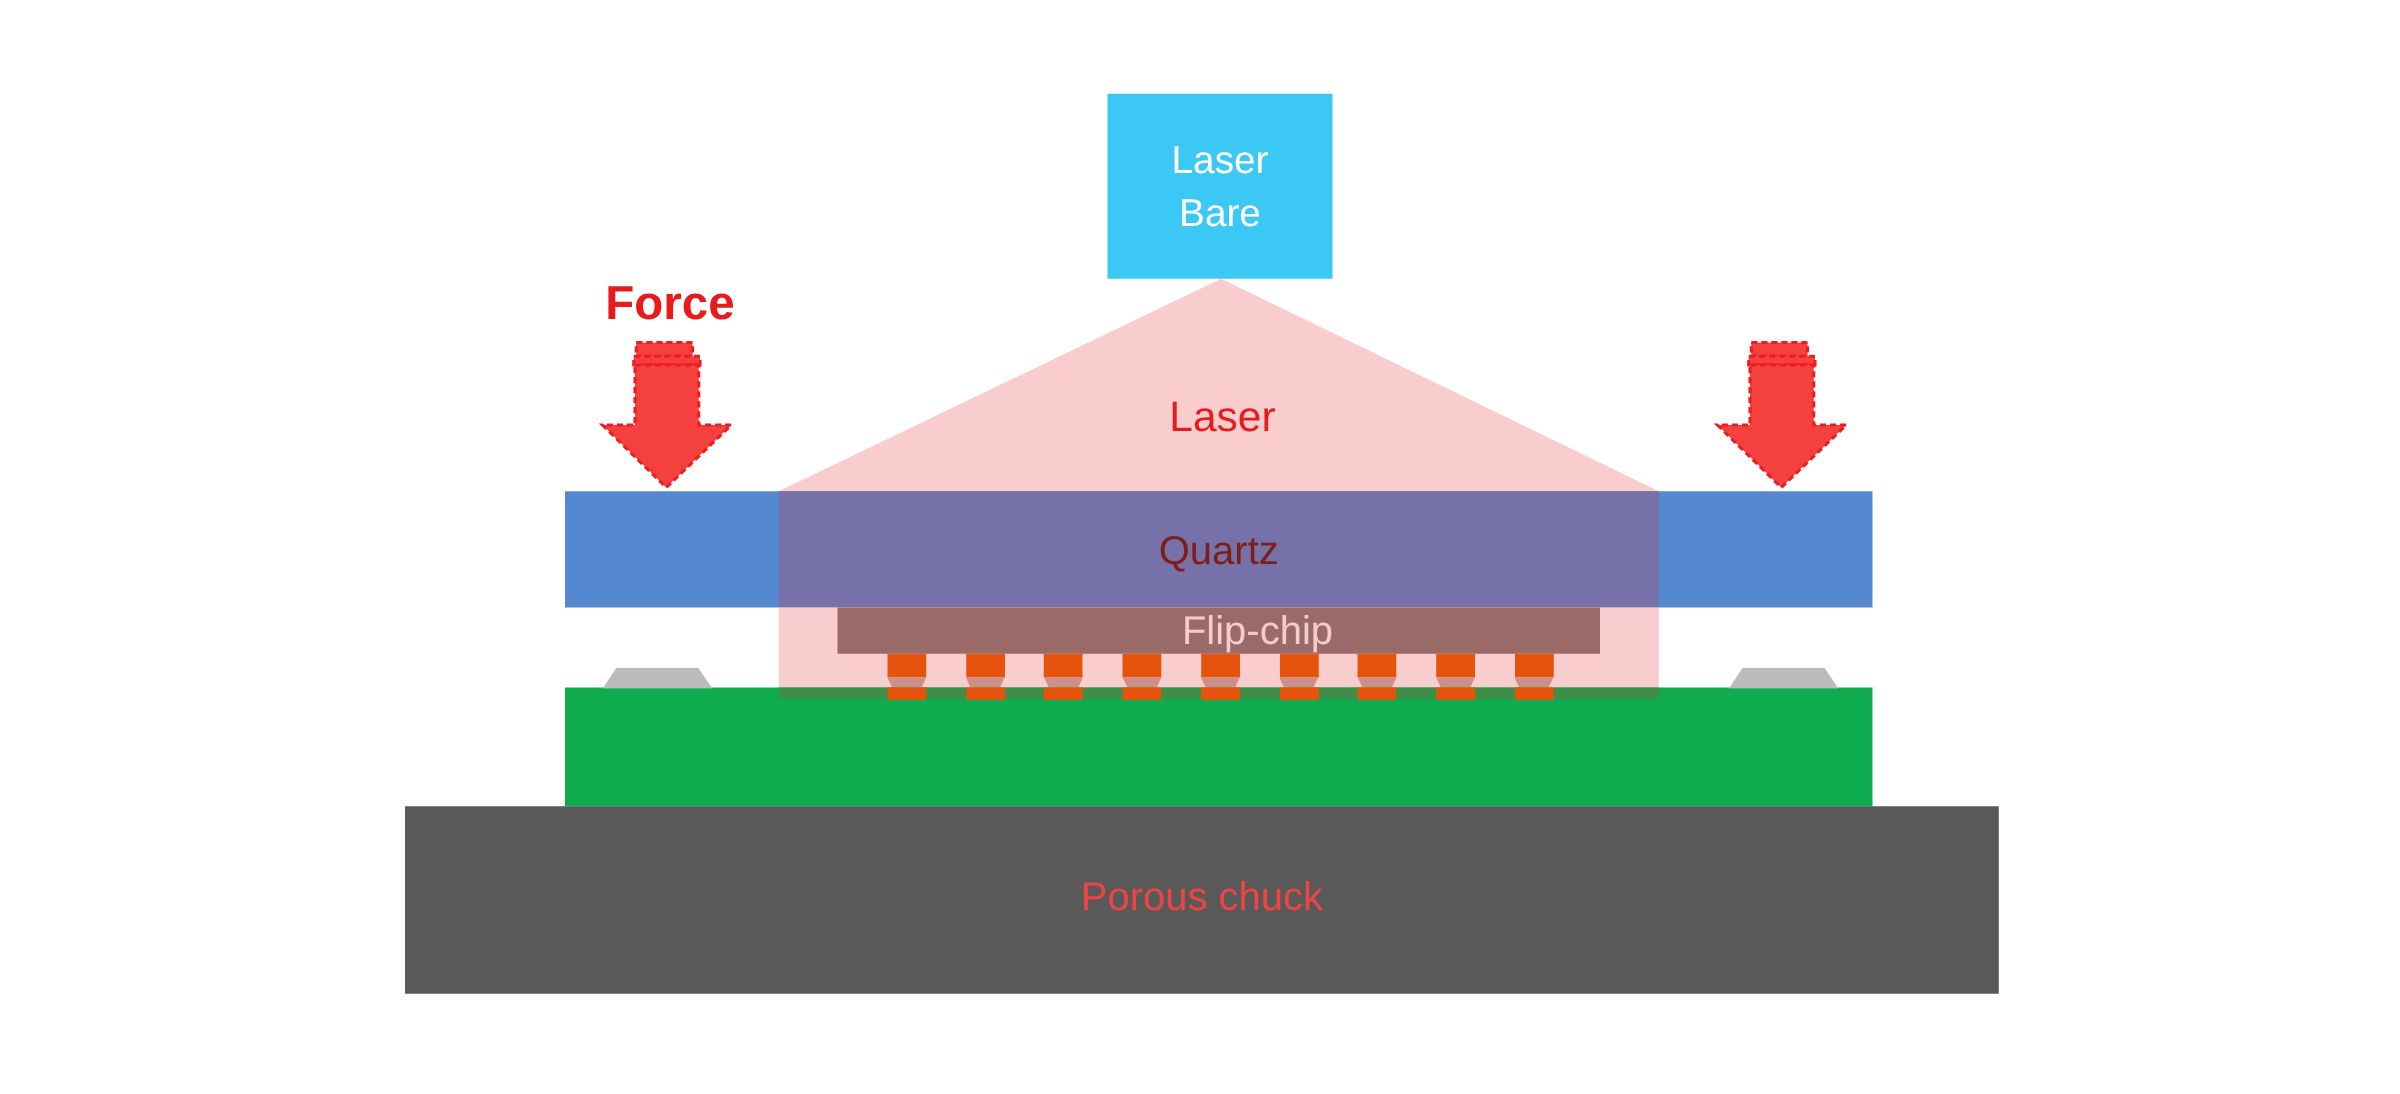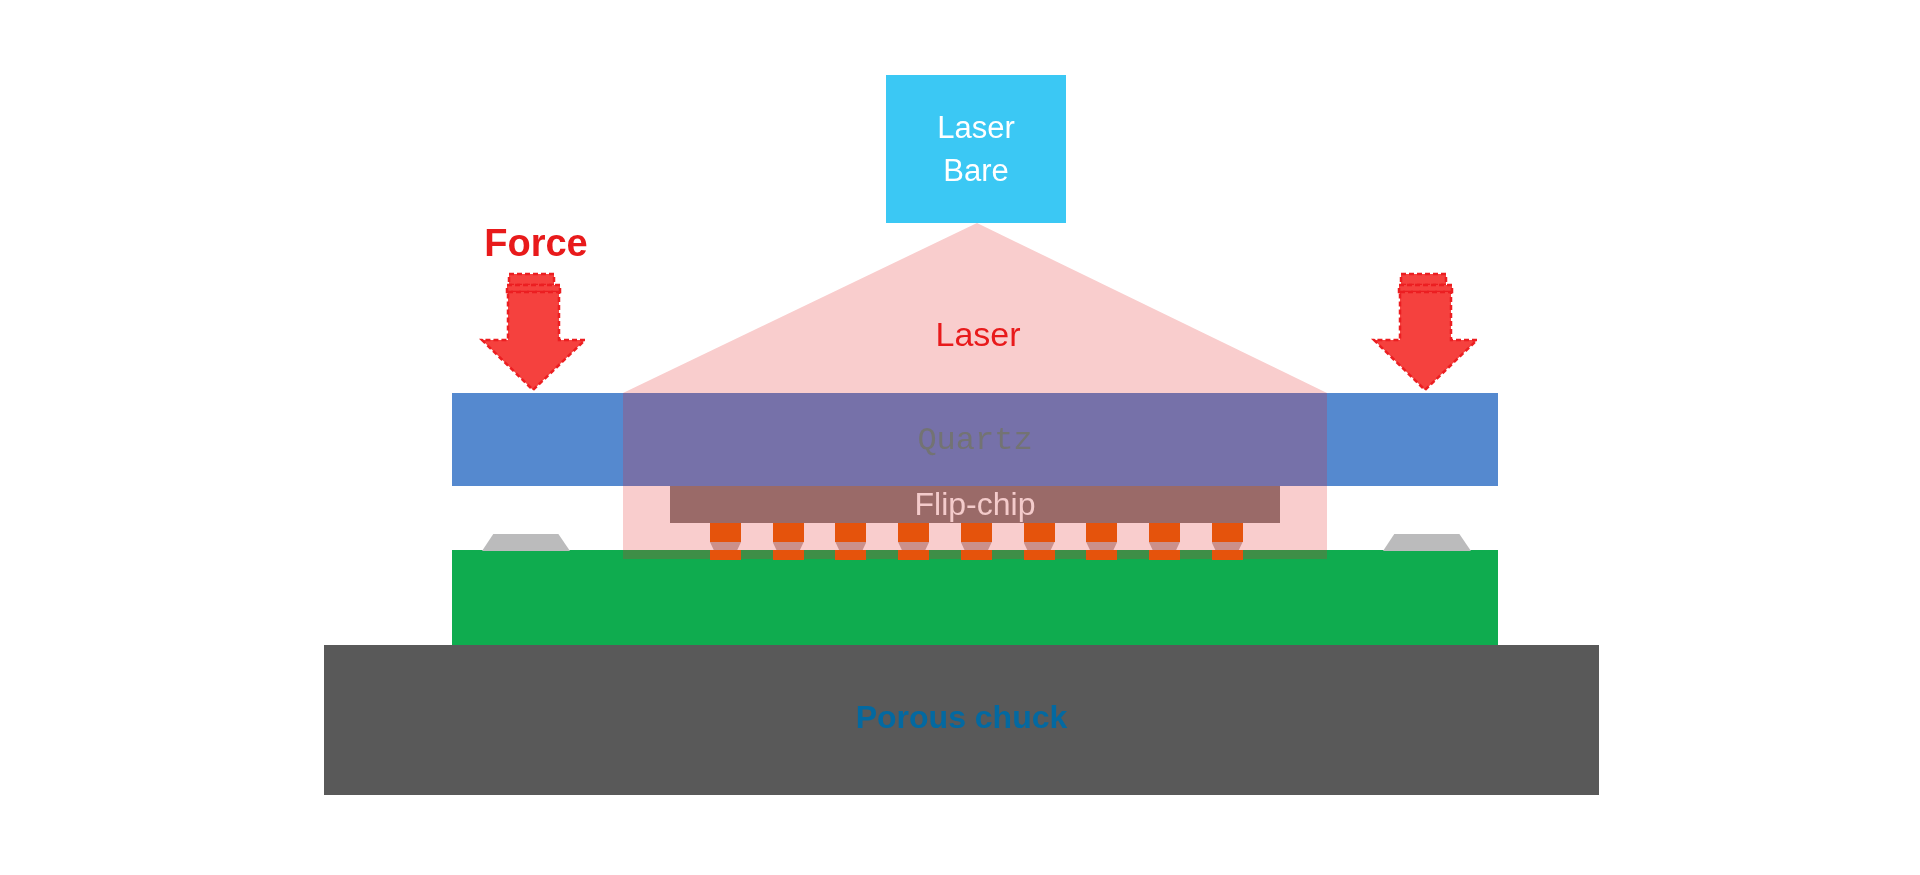--- a/index.html
+++ b/index.html
@@ -141,17 +141,17 @@
     <path class="arrow-shape" stroke-width="2.5" stroke-dasharray="5 3" d="M 30 25 L 81 25 L 81 73 L 107 73 L 55 123 L 4 73 L 30 73 Z" fill="#F5413E" stroke="#EC1E21"></path>
   </svg>
   <svg class="force-arrow force-arrow-right" viewBox="0 0 110 125">
     <rect class="arrow-shape" x="31" y="7" width="45" height="11" stroke-width="2.5" stroke-dasharray="5 3" fill="#F5413E" stroke="#EC1E21"></rect>
     <rect class="arrow-shape" x="29" y="18" width="53" height="7" stroke-width="2.5" stroke-dasharray="5 3" fill="#F5413E" stroke="#EC1E21"></rect>
     <path class="arrow-shape" stroke-width="2.5" stroke-dasharray="5 3" d="M 30 25 L 81 25 L 81 73 L 107 73 L 55 123 L 4 73 L 30 73 Z" fill="#F5413E" stroke="#EC1E21"></path>
   </svg>
 
   <div class="layer-label label-force" style="color: rgb(232, 26, 27); text-align: center;">Force</div>
   <div class="layer-label label-laser" style="color: rgb(232, 26, 27);">Laser</div>
-  <div class="layer-label label-quartz" style="color: #737373; font-family: Liberation Mono, monospace;">Quartz</div>
-  <div class="layer-label label-chip" style="color: rgb(244, 203, 203);">Flip-chip</div>
-  <div class="layer-label label-chuck" style="color: #0369a1; font-weight: bold;">Porous chuck</div>
+  <div class="layer-label label-quartz" style="color: #7f1d1d;">Quartz</div>
+  <div class="layer-label label-chip" style="color: rgb(244, 203, 203); padding-left: 31px;">Flip-chip</div>
+  <div class="layer-label label-chuck" style="color: #ef4444;">Porous chuck</div>
 
 </div>
 
 </body></html>

